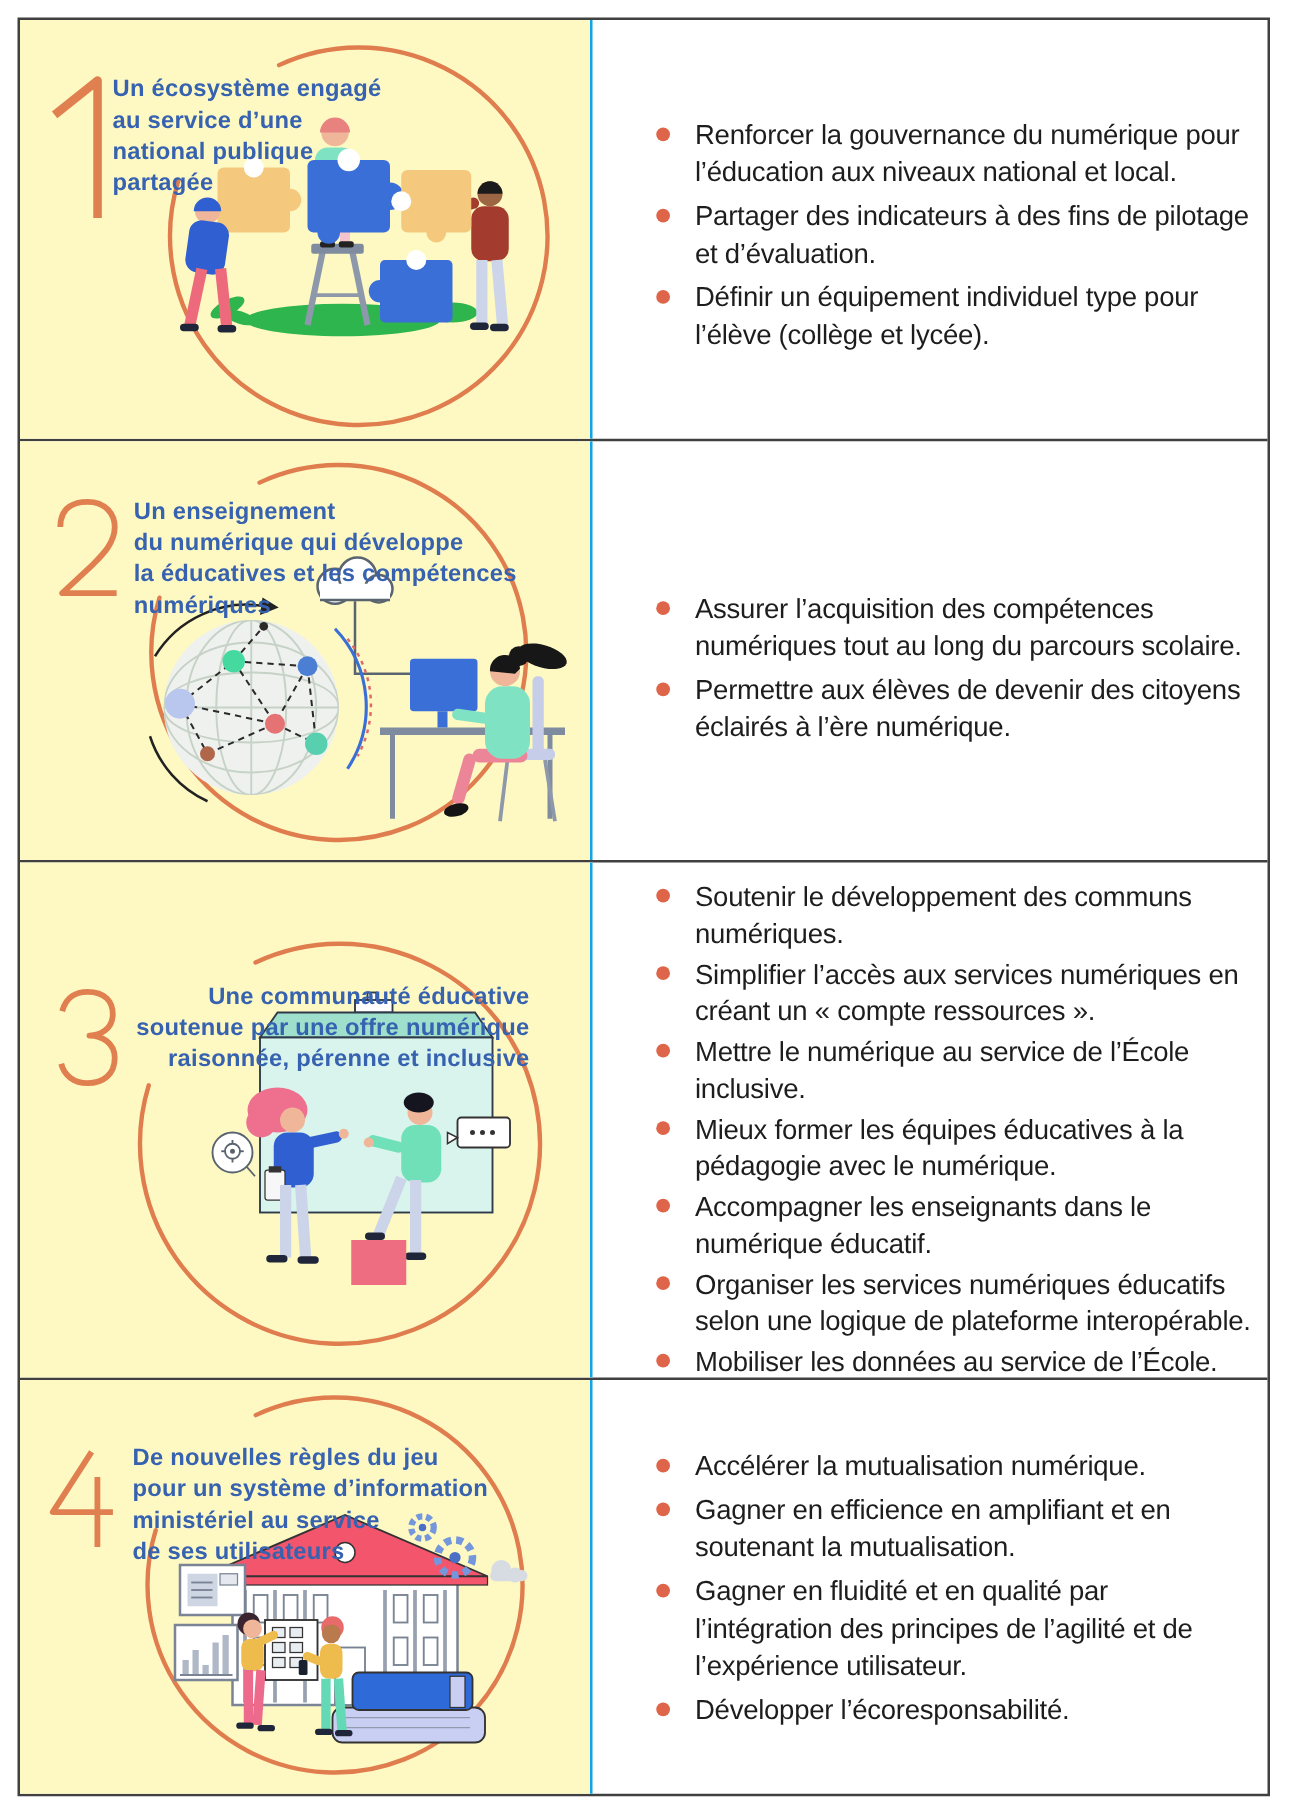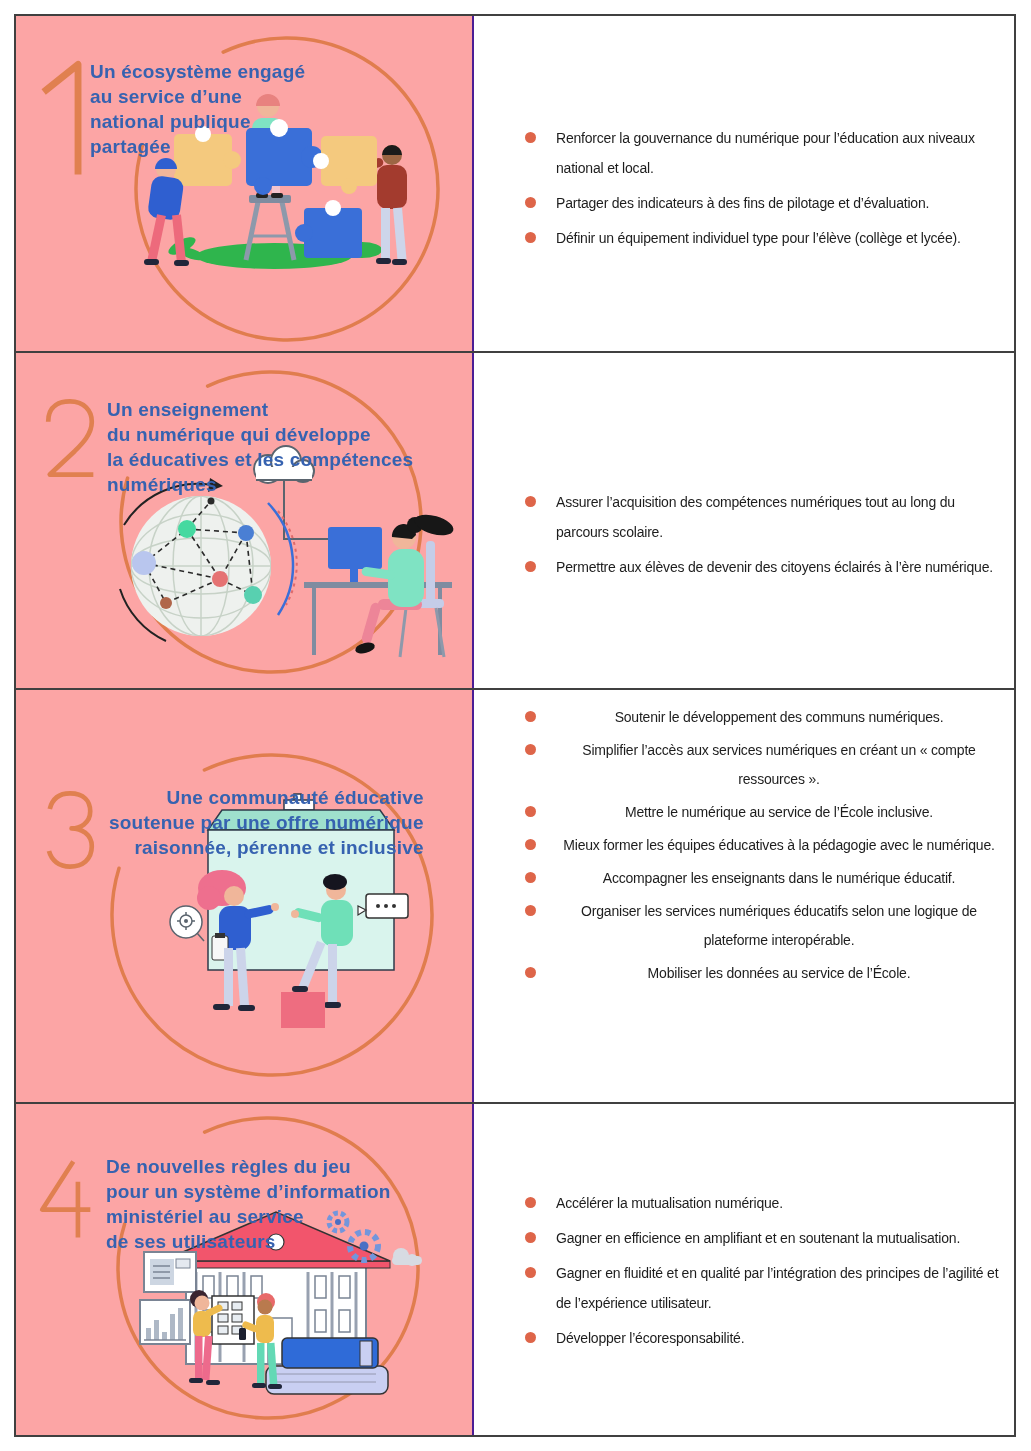--- a/index.html
+++ b/index.html
@@ -3,33 +3,33 @@
 <meta charset="utf-8">
 <style>
   * { margin:0; padding:0; box-sizing:border-box; }
   body { background:#ffffff; font-family:"Liberation Sans", sans-serif; }
   .page { position:relative; width:1031px; height:1451px; background:#fff; overflow:hidden; }
   .tbl { position:absolute; left:14px; top:14px; width:1002px; height:1423px;
          border:2px solid #404040; display:grid;
          grid-template-rows:335px 337px 414px 1fr; background:#fff; }
   .row { display:grid; grid-template-columns:458px 1fr; border-top:2px solid #404040; min-height:0; }
   .row:first-child { border-top:none; }
-  .cell-left { position:relative; border-right:2px solid #4c1d95; overflow:hidden; background:#fca5a5; }
+  .cell-left { position:relative; border-right:2px solid #0ea5e9; overflow:hidden; background:#fef9c3; }
   .cell-right { position:relative; display:flex; flex-direction:column; justify-content:center;
                 padding:10px 12px 10px 51px; overflow:hidden; }
   .illus { position:absolute; left:0; top:0; }
   .num { position:absolute; }
   .title { position:absolute; color:#3662b0; font-weight:bold; font-size:19px;
            line-height:25px; letter-spacing:0.2px; white-space:nowrap; }
   .bullet { display:grid; grid-template-columns:11px 1fr; column-gap:20px; margin-bottom:5px; }
   .dot { width:11px; height:11px; border-radius:50%; background:#de6549; margin-top:9px; }
-  .btext { font-size:14px; line-height:30px; color:#1d1d1d; letter-spacing:-0.2px; max-width:452px; }
+  .btext { font-size:22px; line-height:30px; color:#1d1d1d; letter-spacing:-0.2px; max-width:452px; }
   .r1 .bullets { margin-top:14px; }
   .r2 .bullets { margin-top:32px; }
-  .r3 { justify-content:flex-start; padding-top:13px;text-align:center; }
+  .r3 { justify-content:flex-start; padding-top:13px; }
   .r3 .btext { line-height:29px; }
   .r3 .bullet { margin-bottom:4px; }
   .r3 .dot { margin-top:8px; }
   .r4 .bullets { margin-top:6px; }
   .vh { position:absolute; width:1px; height:1px; overflow:hidden; clip:rect(0 0 0 0); white-space:nowrap; }
 </style>
 </head>
 <body>
 
 <div class="page">

